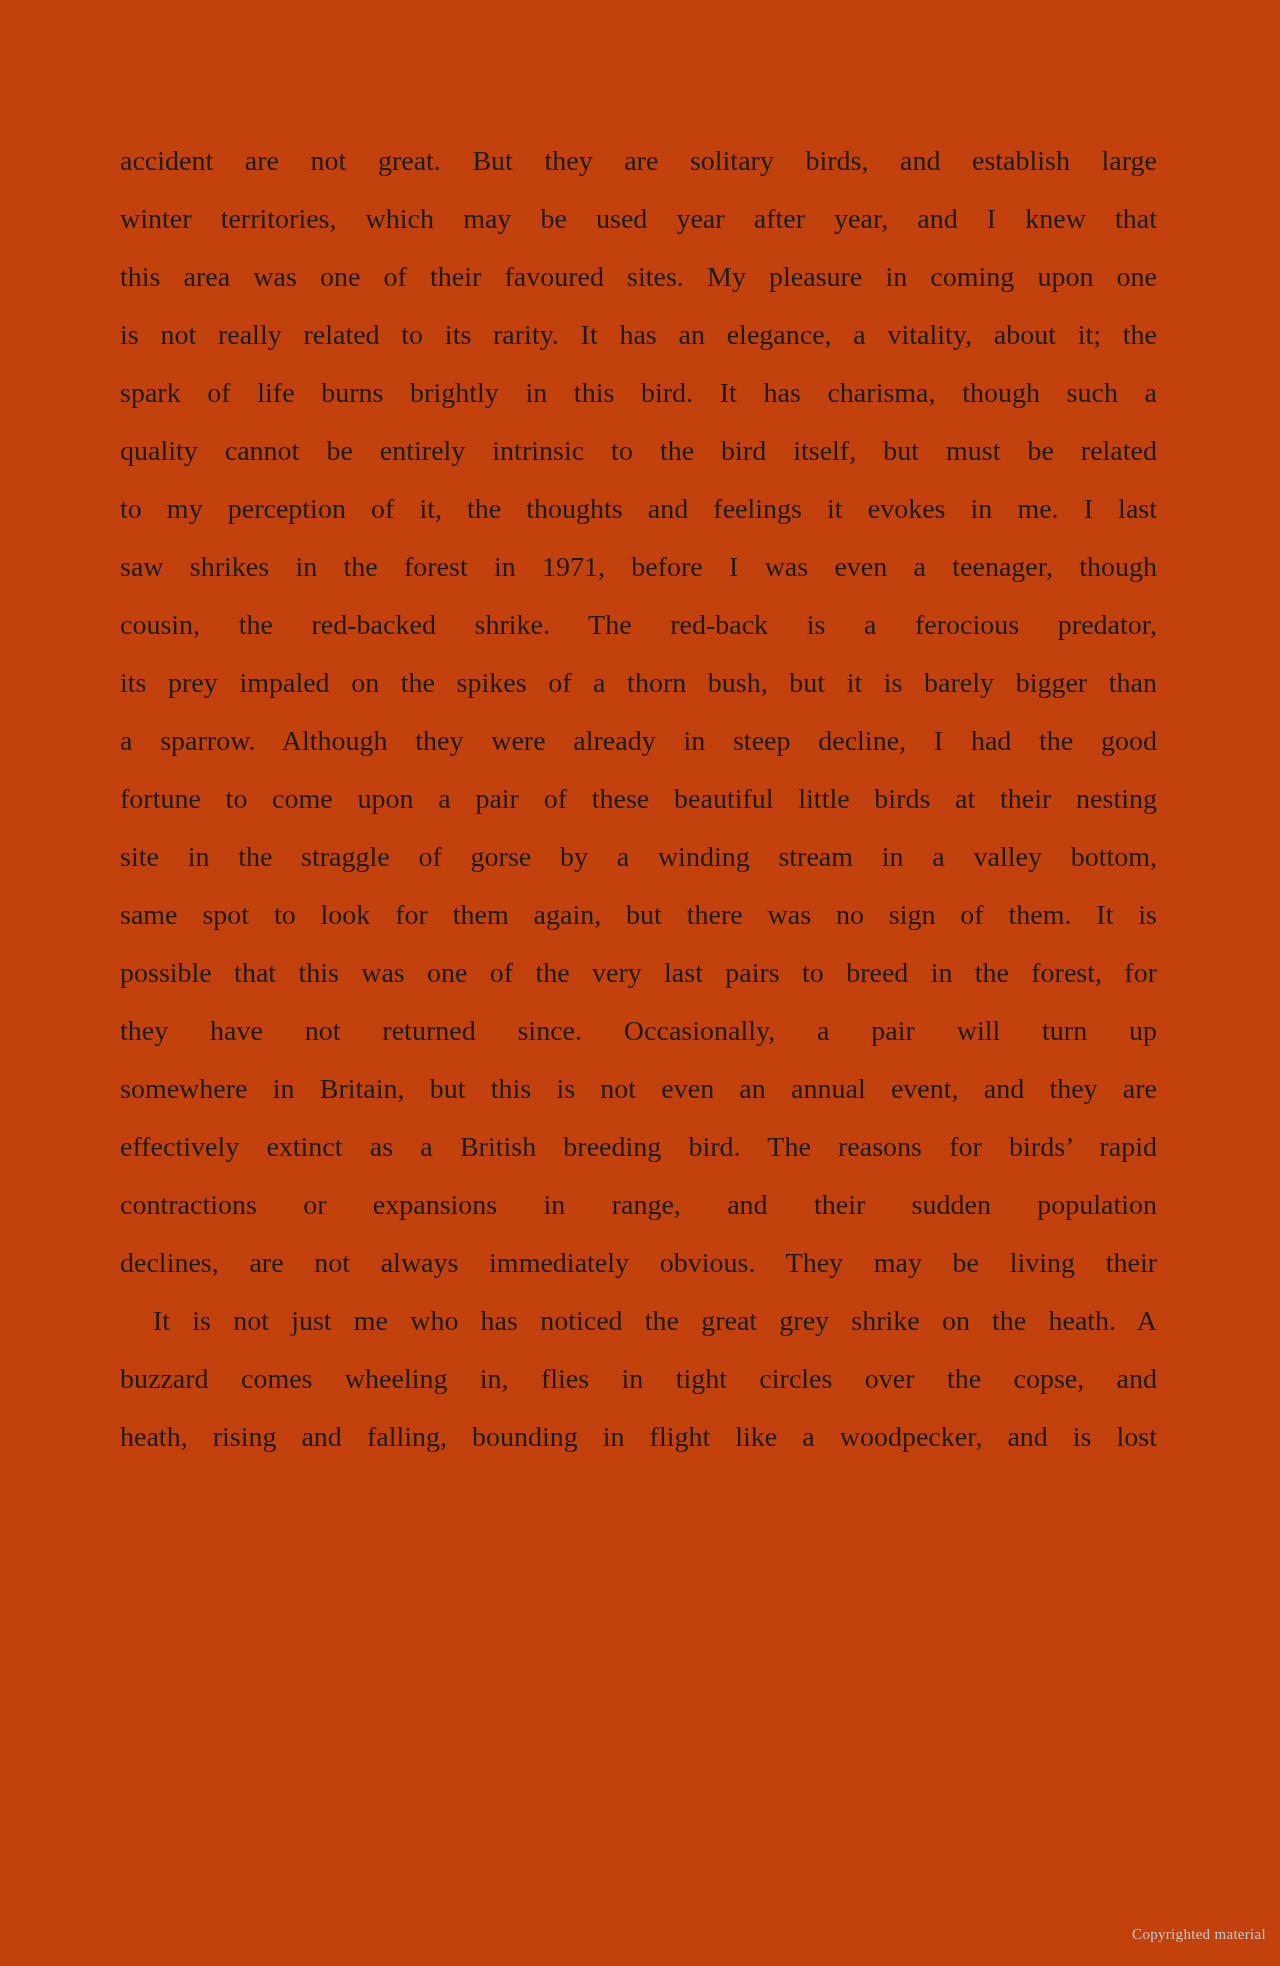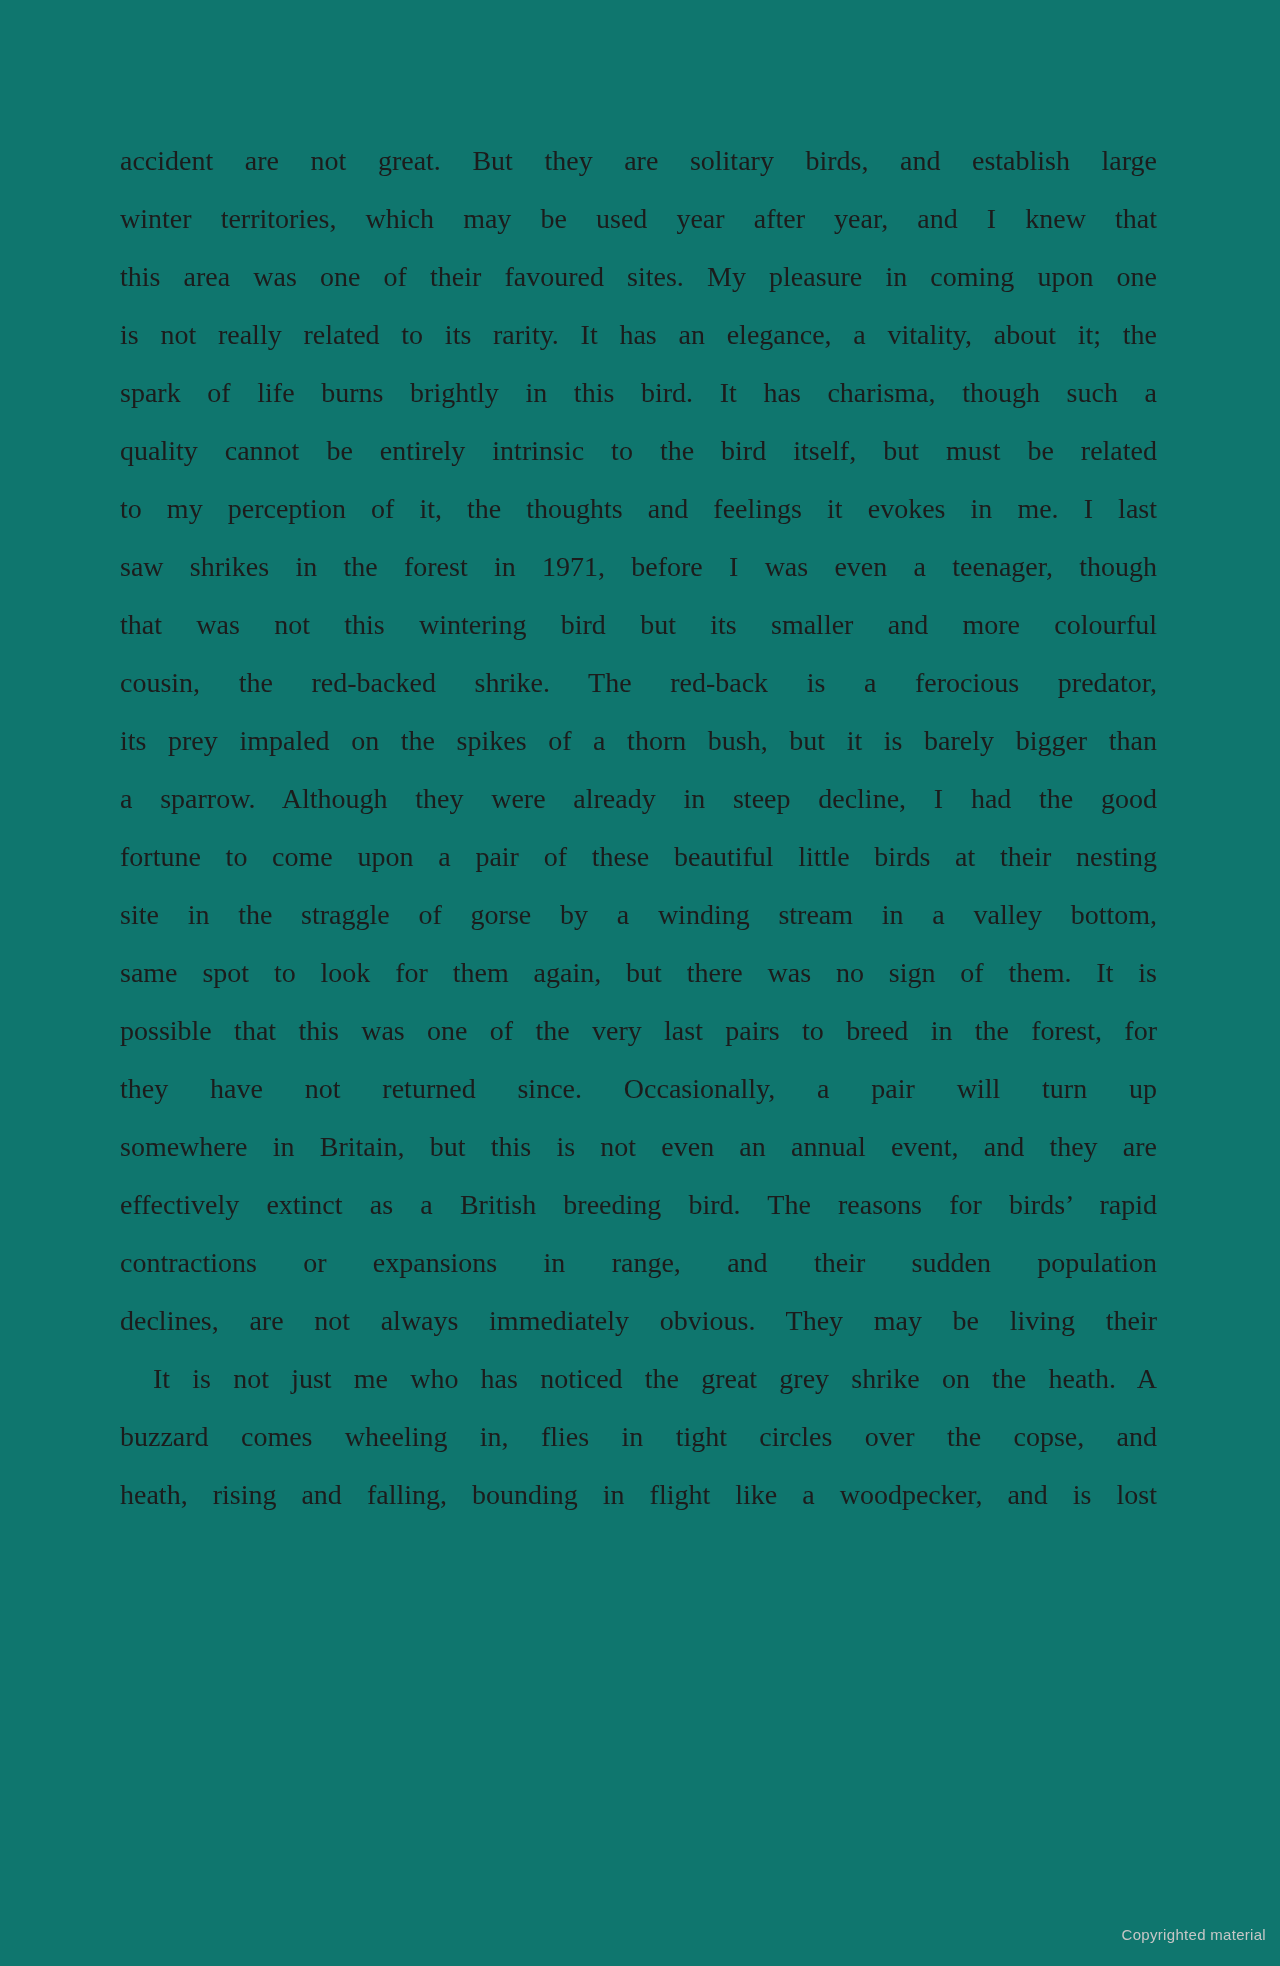--- a/index.html
+++ b/index.html
@@ -29,40 +29,39 @@
   .line.last {
     text-align-last: left;
   }
   .line.indent {
     padding-left: 33px;
   }
   .watermark {
     position: absolute;
     top: 1926px;
     right: 14px;
-    font-family: Liberation Sans, sans-serif;
+    font-family: Liberation Serif, serif;
     font-size: 15px;
     letter-spacing: 0.3px;
     color: #c6c6c6;
   }
 </style>
 </head>
 <body>
 
-<div class="page" style="background: #0f766e;">
+<div class="page" style="background: #c2410c;">
   <div class="text-block" style="color: rgb(28, 28, 28);">
       <div class="line">accident are not great. But they are solitary birds, and establish large</div>
       <div class="line">winter territories, which may be used year after year, and I knew that</div>
       <div class="line">this area was one of their favoured sites. My pleasure in coming upon one</div>
       <div class="line">is not really related to its rarity. It has an elegance, a vitality, about it; the</div>
       <div class="line">spark of life burns brightly in this bird. It has charisma, though such a</div>
       <div class="line">quality cannot be entirely intrinsic to the bird itself, but must be related</div>
       <div class="line">to my perception of it, the thoughts and feelings it evokes in me. I last</div>
       <div class="line">saw shrikes in the forest in 1971, before I was even a teenager, though</div>
-      <div class="line">that was not this wintering bird but its smaller and more colourful</div>
       <div class="line">cousin, the red-backed shrike. The red-back is a ferocious predator,</div>
       <div class="line">its prey impaled on the spikes of a thorn bush, but it is barely bigger than</div>
       <div class="line">a sparrow. Although they were already in steep decline, I had the good</div>
       <div class="line">fortune to come upon a pair of these beautiful little birds at their nesting</div>
       <div class="line">site in the straggle of gorse by a winding stream in a valley bottom,</div>
       <div class="line">same spot to look for them again, but there was no sign of them. It is</div>
       <div class="line">possible that this was one of the very last pairs to breed in the forest, for</div>
       <div class="line">they have not returned since. Occasionally, a pair will turn up</div>
       <div class="line">somewhere in Britain, but this is not even an annual event, and they are</div>
       <div class="line">effectively extinct as a British breeding bird. The reasons for birds’ rapid</div>

